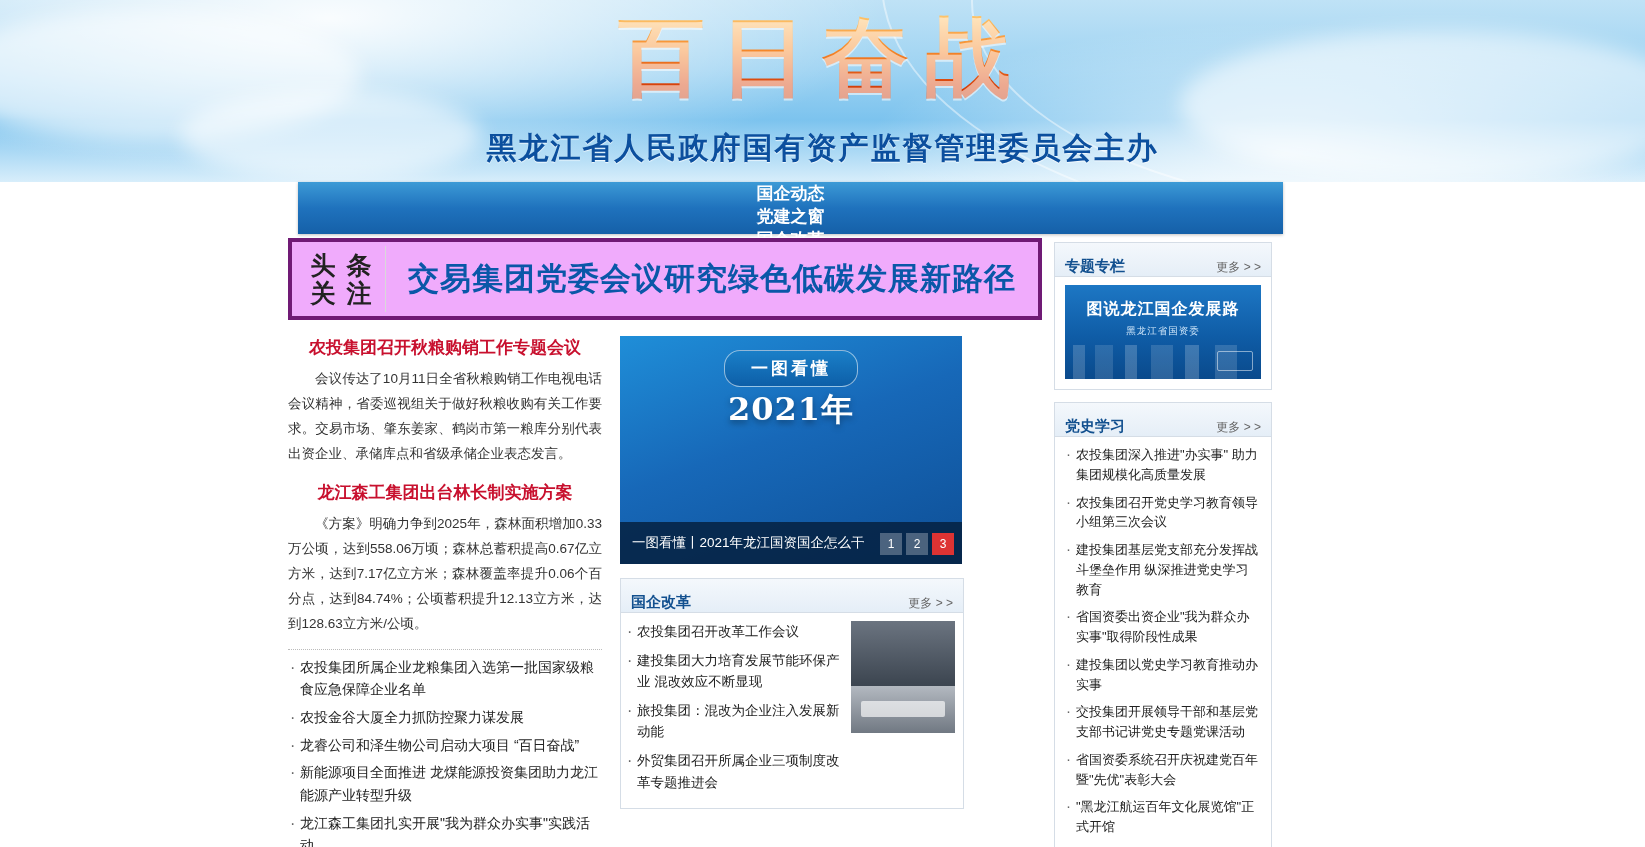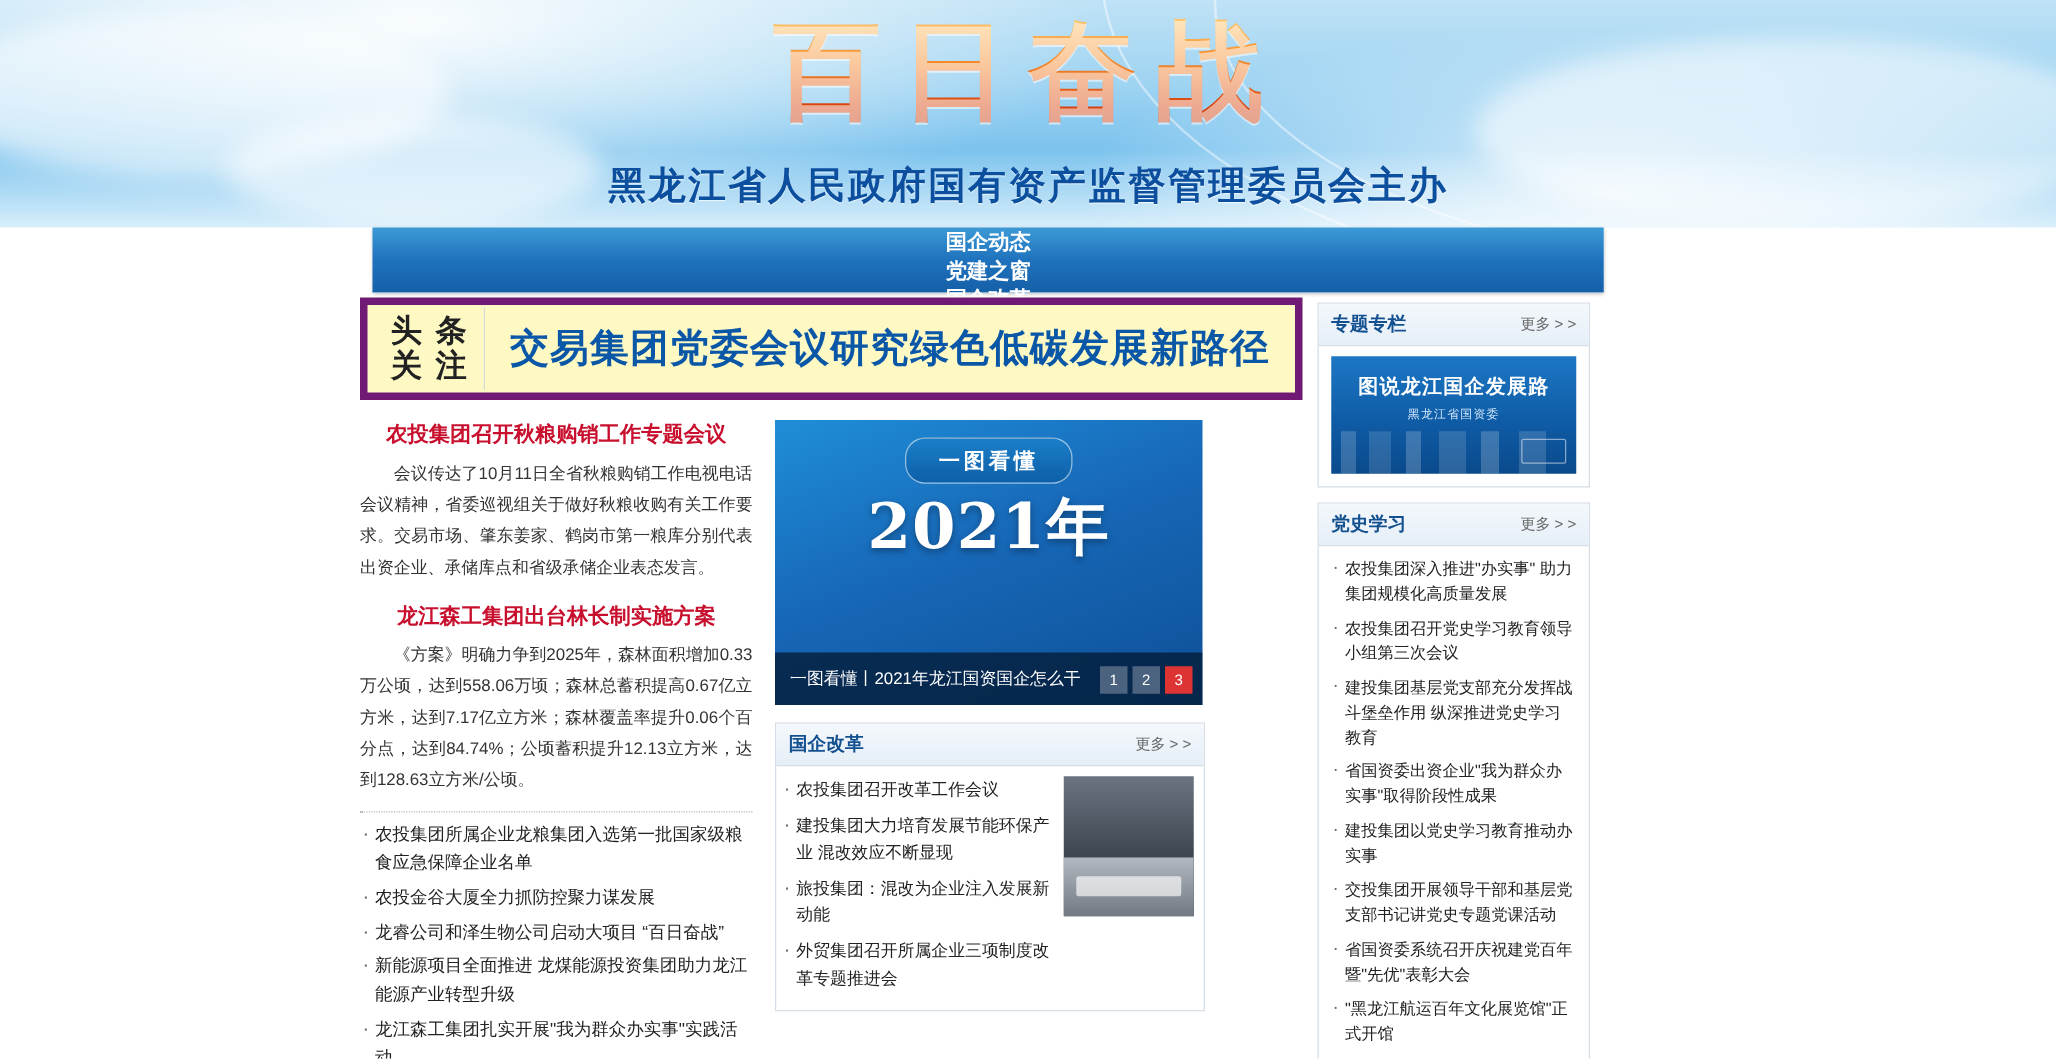--- a/index.html
+++ b/index.html
@@ -116,22 +116,22 @@
     left: 1054px;
     top: 8px;
     width: 218px;
   }
 
   
   .headline {
     position: relative;
     width: 754px;
     height: 82px;
-    border: 6px solid #701a75;
-    background: #fef9c3;
+    border: 4px solid #701a75;
+    background: #f0abfc;
     display: flex;
     align-items: center;
     box-sizing: border-box;
   }
   .headline-badge {
     width: 86px;
     height: 66px;
     margin-left: 7px;
     border-right: 1px solid #d9d9d9;
     display: flex;
@@ -227,21 +227,21 @@
     padding: 6px 26px;
     border-radius: 16px;
     border: 1px solid rgba(255,255,255,0.55);
   }
   .slider .big-year {
     position: absolute;
     top: 52px;
     left: 0;
     width: 342px;
     text-align: center;
-    font-size: 50px;
+    font-size: 32px;
     font-weight: bold;
     color: #ffffff;
     letter-spacing: 1px;
     text-shadow: 0 3px 6px rgba(0,0,0,0.35);
     font-family: "DejaVu Serif", serif;
   }
   .slider .big-line {
     position: absolute;
     top: 112px;
     left: 0;
@@ -292,21 +292,21 @@
   .panel {
     border: 1px solid #d5dde6;
     background: #ffffff;
     margin-bottom: 12px;
   }
   .panel-head {
     height: 34px;
     background: linear-gradient(180deg, #f4f8fc 0%, #e5eef7 100%);
     border-bottom: 1px solid #d5dde6;
     display: flex;
-    align-items: center;
+    align-items: flex-end;
     justify-content: space-between;
     padding: 0 10px;
     box-sizing: border-box;
   }
   .panel-title {
     font-size: 15px;
     font-weight: bold;
     color: #12508f;
   }
   .panel-more {

